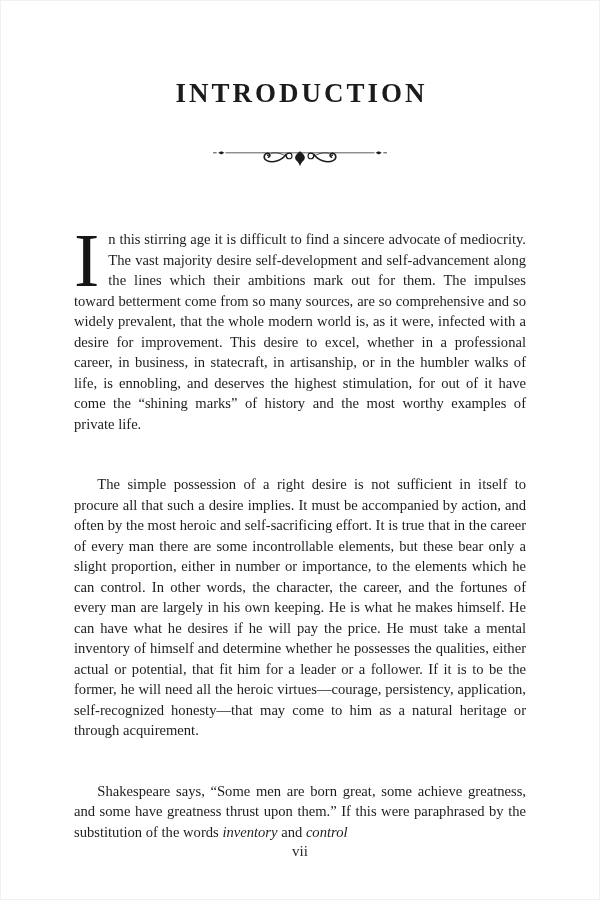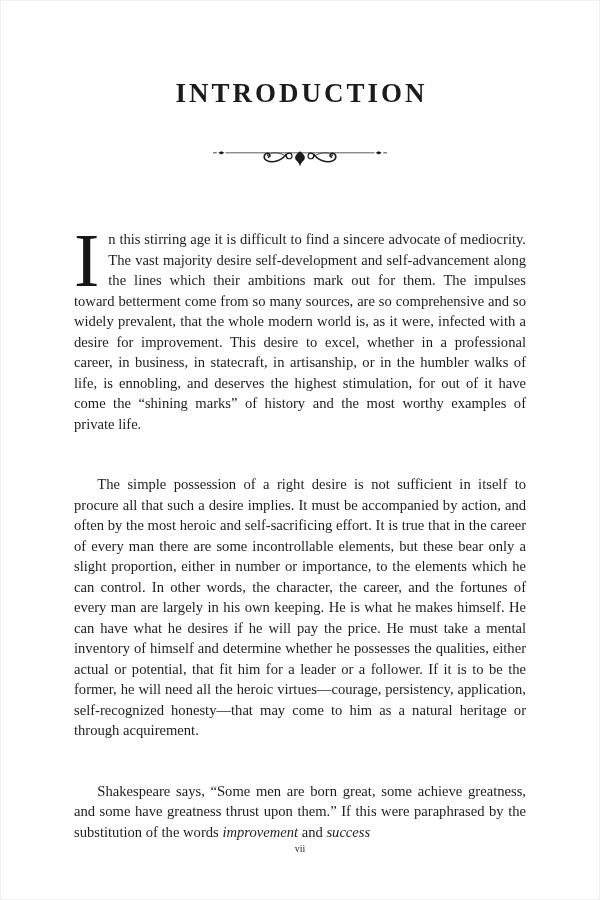--- a/index.html
+++ b/index.html
@@ -55,21 +55,21 @@
     height: 60px;
     margin: 1px 9px 0 0;
     color: #161616;
   }
   .em { font-style: italic; }
   .page-number {
     position: absolute;
     top: 843px; left: 0;
     width: 100%;
     text-align: center;
-    font-size: 10px;
+    font-size: 15px;
     color: #2a2a2a;
   }
 </style>
 </head>
 <body>
 
 <div class="book-page">
 
   <h1 class="chapter-title">INTRODUCTION</h1>
 
@@ -95,19 +95,19 @@
       <use href="#lsw" transform="translate(340 0) scale(-1 1)"></use>
     </svg>
   </div>
 
   <div class="body-text">
 
     <p class="para first"><span class="dropcap">I</span><span>n this stirring age it is difficult to find a sincere advocate of mediocrity. The vast majority desire self-development and self-advancement along the lines which their ambitions mark out for them. The impulses toward betterment come from so many sources, are so comprehensive and so widely prevalent, that the whole modern world is, as it were, infected with a desire for improvement. This desire to excel, whether in a professional career, in business, in statecraft, in artisanship, or in the humbler walks of life, is ennobling, and deserves the highest stimulation, for out of it have come the “shining marks” of history and the most worthy examples of private life.</span></p>
 
     <p class="para indent"><span>The simple possession of a right desire is not sufficient in itself to procure all that such a desire implies. It must be accompanied by action, and often by the most heroic and self-sacrificing effort. It is true that in the career of every man there are some incontrollable elements, but these bear only a slight proportion, either in number or importance, to the elements which he can control. In other words, the character, the career, and the fortunes of every man are largely in his own keeping. He is what he makes himself. He can have what he desires if he will pay the price. He must take a mental inventory of himself and determine whether he possesses the qualities, either actual or potential, that fit him for a leader or a follower. If it is to be the former, he will need all the heroic virtues—courage, persistency, application, self-recognized honesty—that may come to him as a natural heritage or through acquirement.</span></p>
 
-    <p class="para indent"><span>Shakespeare says, “Some men are born great, some achieve greatness, and some have greatness thrust upon them.” If this were paraphrased by the substitution of the words </span><i class="em">improvement</i><span> and </span><i class="em">success</i></p>
+    <p class="para indent"><span>Shakespeare says, “Some men are born great, some achieve greatness, and some have greatness thrust upon them.” If this were paraphrased by the substitution of the words </span><i class="em">inventory</i><span> and </span><i class="em">control</i></p>
 
   </div>
 
   <div class="page-number">vii</div>
 
 </div>
 
 </body></html>

